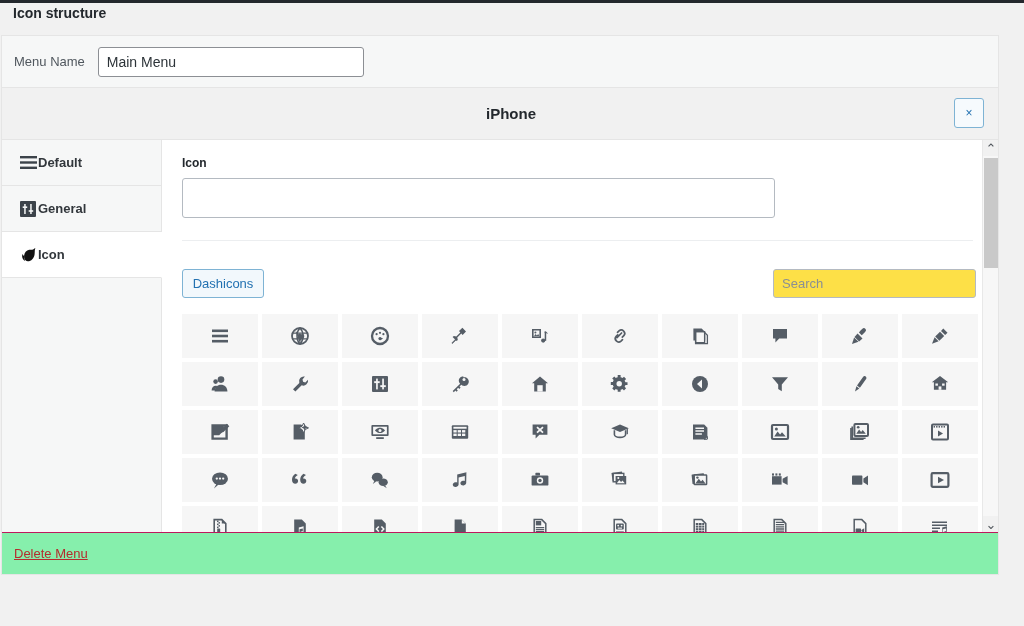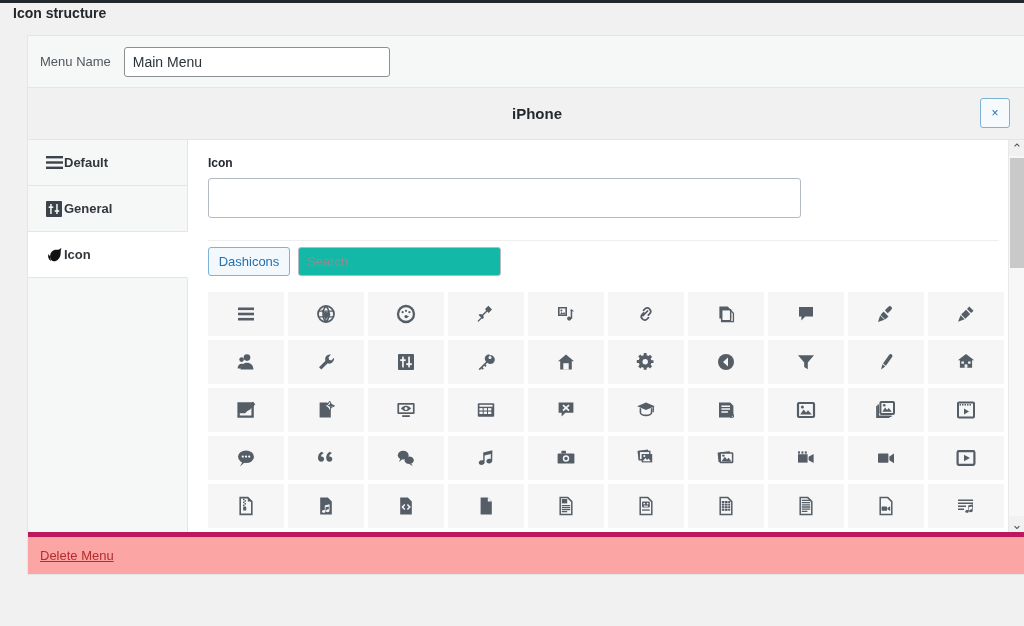--- a/index.html
+++ b/index.html
@@ -22,21 +22,21 @@
   }
 
   .page-title {
     position: absolute; left: 13px; top: 3px;
     font-size: 14px; font-weight: bold; color: #23282d;
     line-height: 20px;
   }
 
   
   .panel {
-    position: absolute; left: 27px; top: 35px;
+    position: absolute; left: 1px; top: 35px;
     width: 998px; height: 540px;
     background: #fff;
     border: 1px solid #e5e5e5;
   }
 
   
   .menu-name-row {
     position: relative;
     height: 52px;
     background: #f6f7f7;
@@ -152,38 +152,38 @@
     font-size: 13px;
     outline: none;
   }
 
   .divider {
     margin: 22px 0 0 0;
     border: 0; border-top: 1px solid #eceef0;
     width: 791px;
   }
 
-  .toolbar { display: flex; align-items: center; margin-top: 6px; }
+  .toolbar { display: flex; align-items: center; margin-top: 28px; justify-content: space-between; }
   .dashicons-btn {
     width: 82px; height: 29px;
     border: 1px solid #7eb3d4;
     border-radius: 3px;
     background: #f2f8fc;
     color: #2271b1;
     font-family: "Liberation Sans", sans-serif;
     font-size: 13px;
     cursor: pointer;
     padding: 0;
   }
   .search-input {
     margin-left: 8px;
     width: 203px; height: 29px;
     border: 1px solid #b4bac1;
     border-radius: 3px;
-    background: #14b8a6;
+    background: #fde047;
     padding: 0 8px;
     font-family: "Liberation Sans", sans-serif;
     font-size: 13px;
     color: #2c3338;
     outline: none;
   }
   .search-input::placeholder { color: #8a8f94; }
 
   
   .icon-grid {
@@ -225,22 +225,22 @@
     position: absolute; top: 18px; left: 1px;
     width: 14px; height: 110px;
     background: #c9c9c9;
     cursor: pointer;
   }
 
   
   .panel-footer {
     position: relative;
     height: 42px;
-    background: #fca5a5;
-    border-top: 5px solid #be185d;
+    background: #86efac;
+    border-top: 1px solid #be185d;
     display: flex; align-items: center;
   }
   .delete-link {
     margin-left: 12px;
     color: #b32d2e;
     font-size: 13px;
     text-decoration: underline;
     cursor: pointer;
   }
 </style>

